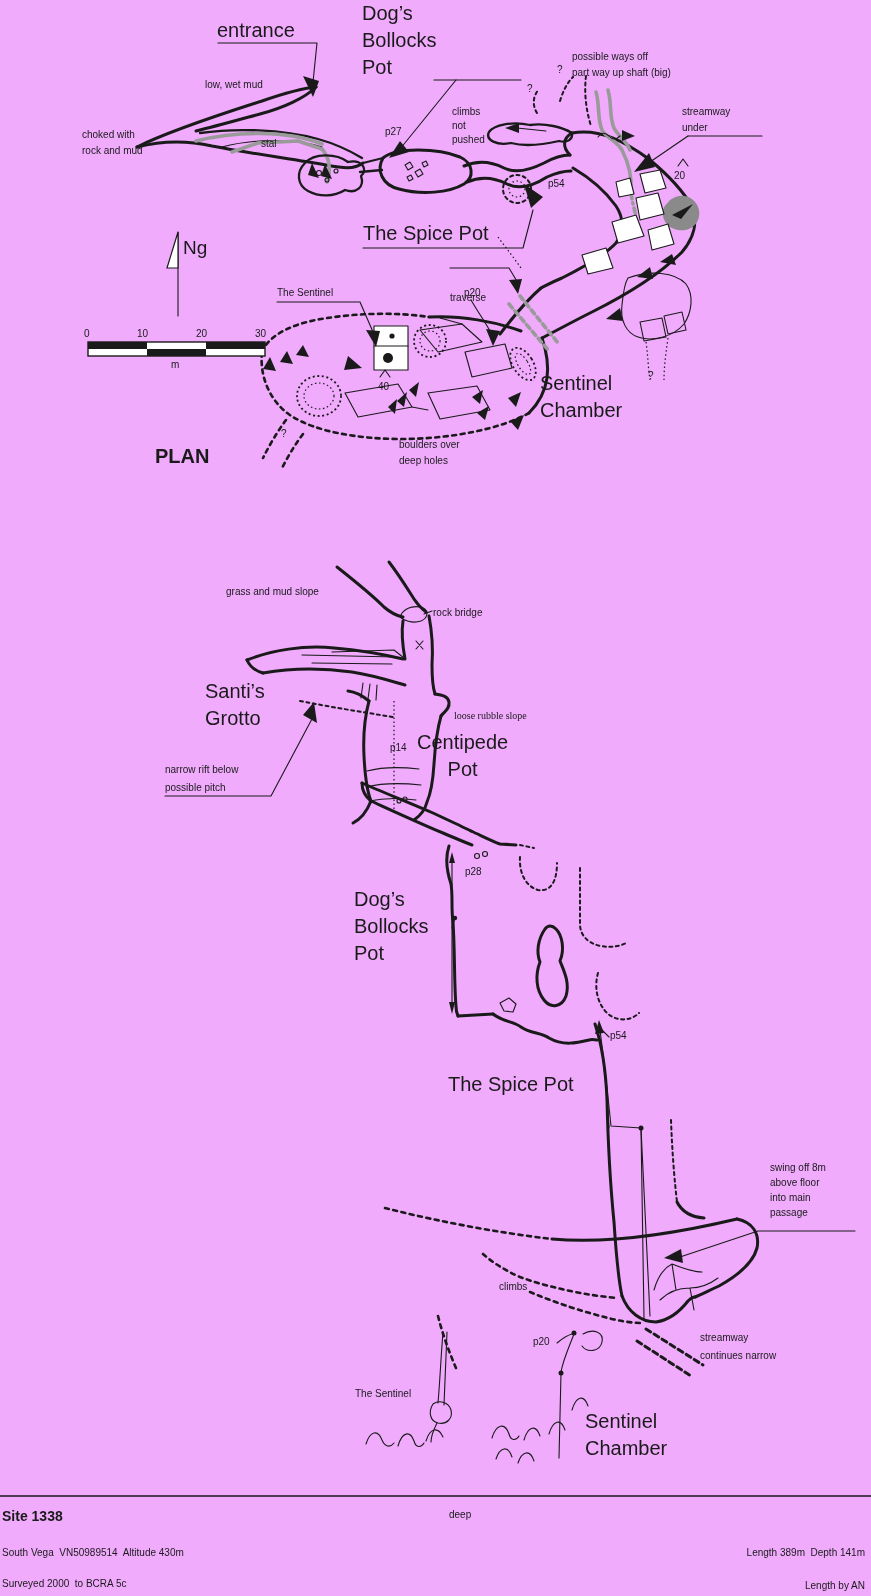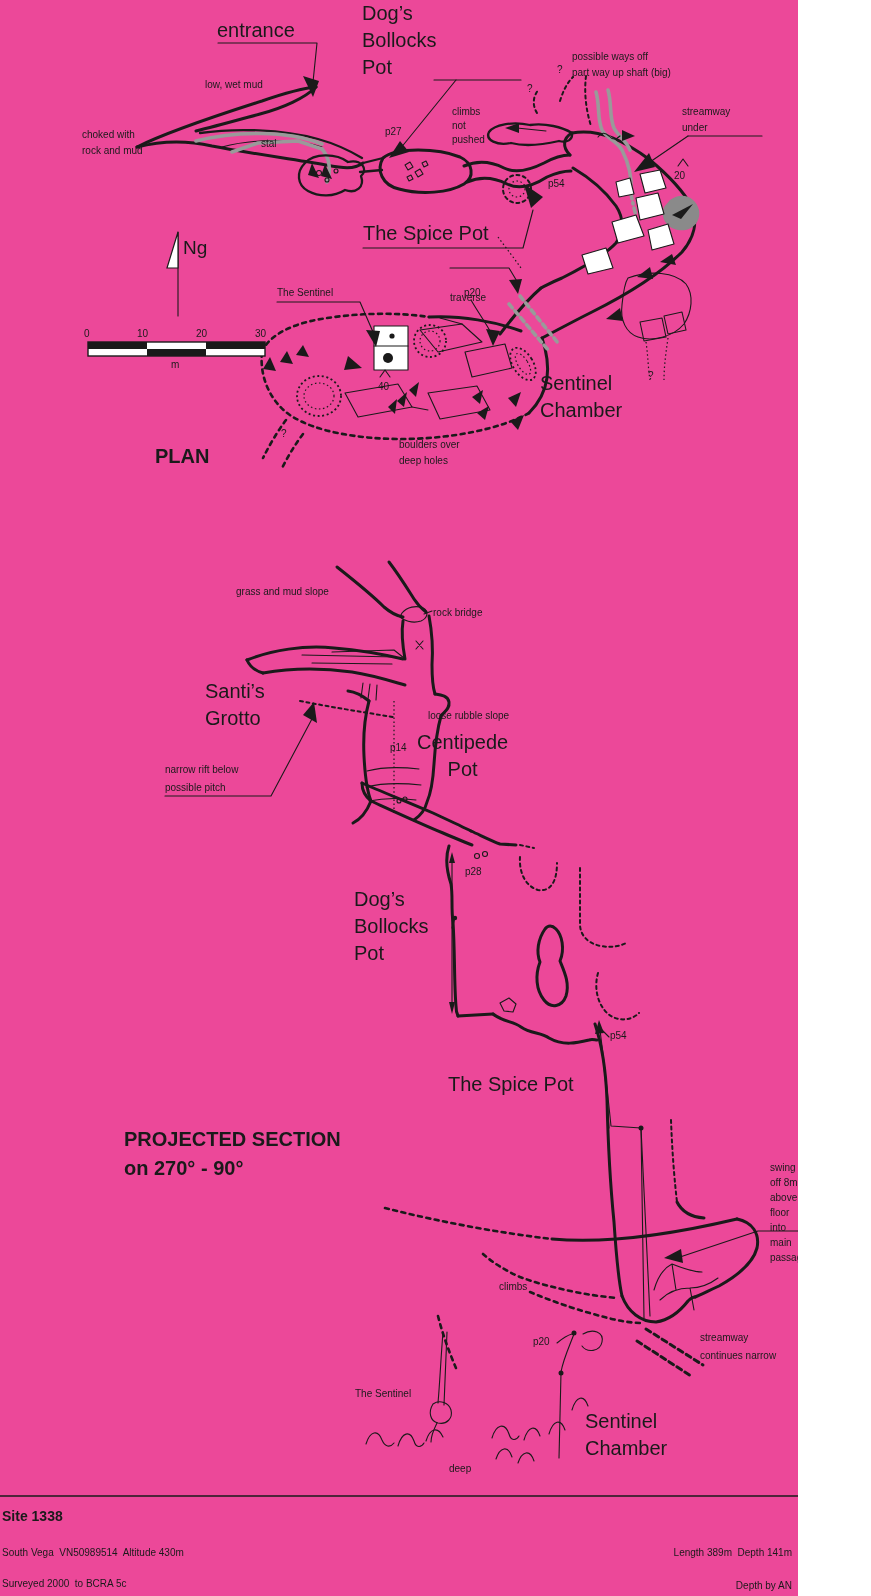--- a/index.html
+++ b/index.html
@@ -1,16 +1,16 @@
 <!DOCTYPE html>
 <html><head>
 <meta charset="utf-8">
 <style>
   html,body{margin:0;padding:0;background:#fff;}
-  .page{position:relative;width:798px;height:1596px;background:#ec4899;
+  .page{position:relative;width:871px;height:1596px;background:#f0abfc;
         font-family:"Liberation Sans",sans-serif;color:#1a1a1a;overflow:hidden;}
   svg.art{position:absolute;left:0;top:0;}
   .lbl{position:absolute;font-size:10px;line-height:16px;white-space:pre-line;}
   .big{position:absolute;font-size:20px;line-height:27px;white-space:pre-line;}
   .bold{font-weight:bold;}
   .pre{white-space:pre-wrap;}
   .rt{text-align:left;}
   
   .w{fill:none;stroke:#1a1a1a;stroke-width:3;stroke-linecap:round;stroke-linejoin:round;}
   .w2{fill:none;stroke:#1a1a1a;stroke-width:2.3;stroke-linecap:round;stroke-linejoin:round;}
@@ -326,50 +326,48 @@
 <div class="lbl" style="left:281px;top:426px;">?</div>
 <div class="lbl" style="left:648px;top:368px;">?</div>
 <div class="big bold" style="left:155px;top:443px;">PLAN</div>
 <div class="lbl" style="left:183px;top:238px;font-size:19px;line-height:20px;">Ng</div>
 <div class="lbl" style="left:84px;top:326px;">0</div>
 <div class="lbl" style="left:137px;top:326px;">10</div>
 <div class="lbl" style="left:196px;top:326px;">20</div>
 <div class="lbl" style="left:255px;top:326px;">30</div>
 <div class="lbl" style="left:171px;top:357px;">m</div>
 
-<div class="lbl" style="left:236px;top:584px;">grass and mud slope</div>
+<div class="lbl" style="left:226px;top:584px;">grass and mud slope</div>
 <div class="lbl" style="left:433px;top:605px;">rock bridge</div>
 <div class="big" style="left:205px;top:678px;">Santi’s
 Grotto</div>
-<div class="lbl" style="left:428px;top:708px;">loose rubble slope</div>
+<div class="lbl" style="left:454px;top:708px;font-family:Liberation Serif, serif;">loose rubble slope</div>
 <div class="lbl" style="left:347px;top:740px;padding-left:43px;">p14</div>
 <div class="big" style="left:417px;top:729px;text-align:center;">Centipede
 Pot</div>
 <div class="lbl" style="left:165px;top:761px;line-height:18px;">narrow rift below
 possible pitch</div>
 <div class="lbl" style="left:465px;top:864px;">p28</div>
 <div class="big" style="left:354px;top:886px;">Dog’s
 Bollocks
 Pot</div>
 <div class="lbl" style="left:610px;top:1028px;">p54</div>
 <div class="big" style="left:448px;top:1071px;">The Spice Pot</div>
-<div class="big bold" style="left:124px;top:1125px;line-height:29px;">PROJECTED SECTION
-on 270° - 90°</div>
 <div class="lbl" style="left:770px;top:1160px;line-height:15px;">swing off 8m
 above floor
 into main
 passage</div>
 <div class="lbl" style="left:499px;top:1279px;">climbs</div>
 <div class="lbl" style="left:533px;top:1334px;">p20</div>
 <div class="lbl" style="left:700px;top:1329px;line-height:18px;">streamway
 continues narrow</div>
 <div class="lbl" style="left:355px;top:1386px;">The Sentinel</div>
 <div class="big" style="left:585px;top:1408px;">Sentinel
 Chamber</div>
-<div class="lbl" style="left:449px;top:1461px;">deep</div>
+<div class="lbl" style="left:449px;top:1507px;">deep</div>
 
 <div class="lbl pre bold" style="left:2px;top:1507px;font-size:14px;line-height:19px;">Site 1338</div>
 <div class="lbl pre" style="left:2px;top:1545px;">South Vega  VN50989514  Altitude 430m</div>
 <div class="lbl pre rt" style="right:6px;top:1545px;">Length 389m  Depth 141m</div>
 <div class="lbl pre" style="left:2px;top:1576px;">Surveyed 2000  to BCRA 5c</div>
-<div class="lbl pre rt" style="right:6px;top:1578px;">Depth by AN</div>
+<div class="lbl pre rt" style="right:6px;top:1578px;">Length by AN</div>
 
 </div>
 
 </body></html>

